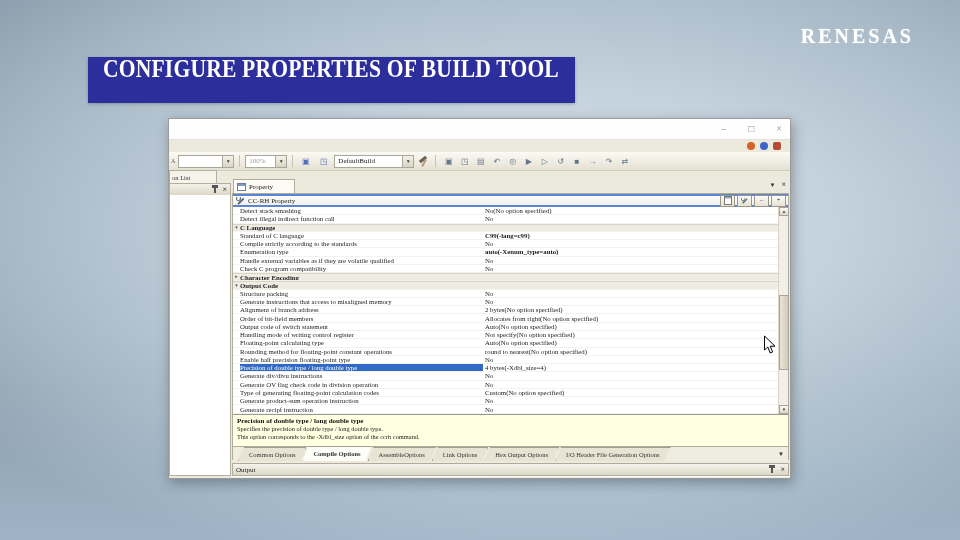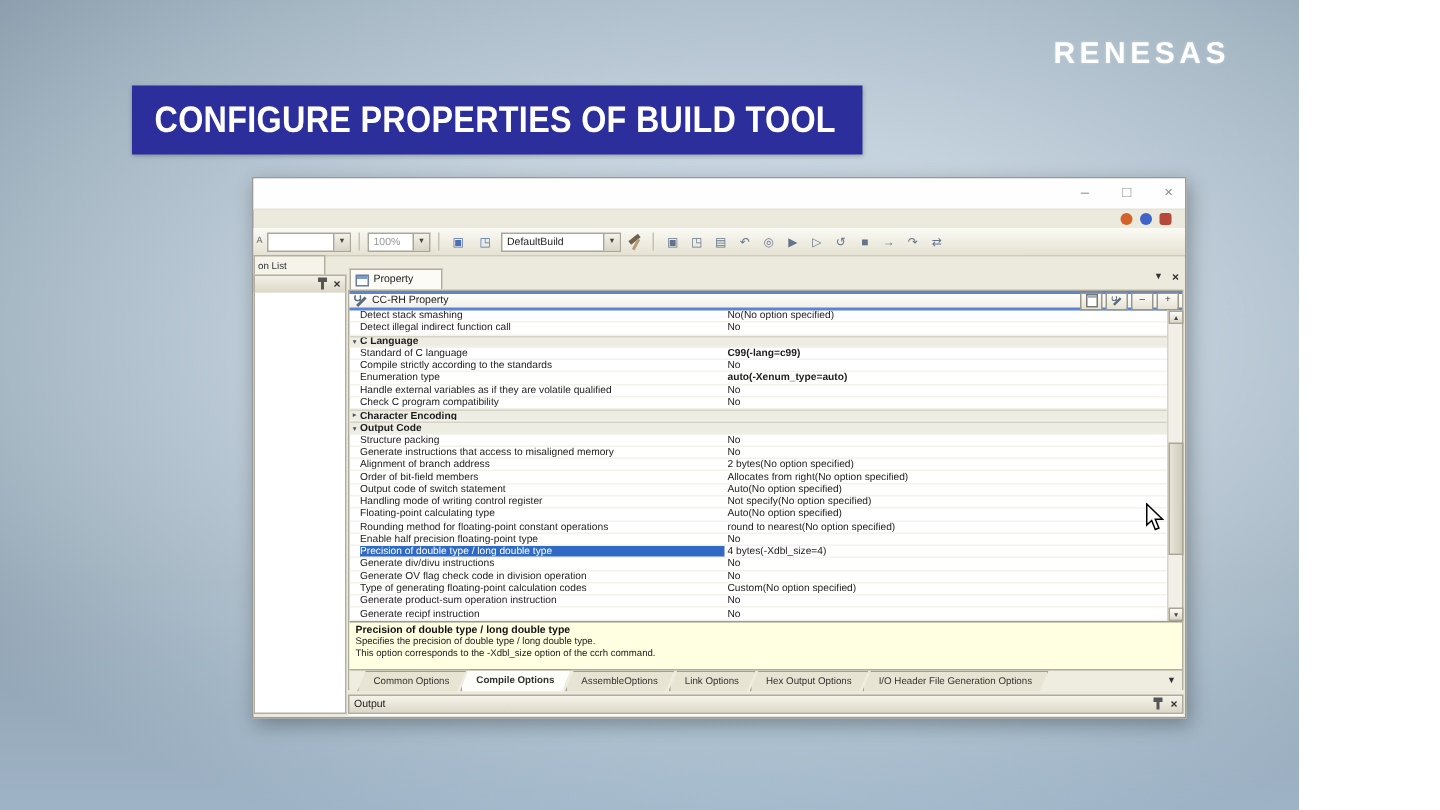--- a/index.html
+++ b/index.html
@@ -1,26 +1,26 @@
 <!DOCTYPE html>
 <html><head>
 <meta charset="utf-8">
 <style>
   html,body{margin:0;padding:0;width:960px;height:540px;overflow:hidden;
     font-family:"Liberation Sans", sans-serif;}
-  .slide{position:relative;width:866px;height:540px;
+  .slide{position:relative;width:960px;height:540px;
     background:
       linear-gradient(to bottom, rgba(255,255,255,0) 72%, rgba(186,214,236,.38) 100%),
-      radial-gradient(ellipse 75% 65% at 57% 42%, #d9e2ea 0%, #c4d2dd 40%, #a8b9c6 75%, #8d9eae 100%);}
+      radial-gradient(ellipse 75% 65% at 57% 42%, #d9e2ea 0%, #c4d2dd 40%, #a8b9c6 75%, #8d9eae 100%); font-family: Liberation Serif, serif;}
 
   
   .logo{position:absolute;right:46px;top:25px;color:#fff;font-size:20px;font-weight:bold;
     letter-spacing:3px;text-shadow:0 0 2px rgba(255,255,255,.35);}
   .banner{position:absolute;left:88px;top:57px;width:487px;height:46px;background:#2c2e9b;
-    display:flex;align-items:center;box-sizing:border-box;padding-left:15px;
+    display:flex;box-sizing:border-box;padding-left:15px;
     box-shadow:0 1px 3px rgba(0,0,0,.25);}
   .banner span{color:#fff;font-weight:bold;font-size:22px;letter-spacing:.2px;
     transform:scale(.98,1.12);transform-origin:left center;white-space:nowrap;}
 
   
   .window{position:absolute;left:168px;top:118px;width:623px;height:361px;background:#eceadd;
     border:1px solid #9a9a9a;box-sizing:border-box;box-shadow:2px 4px 12px rgba(0,0,0,.30);}
   .titlebar{position:relative;height:20px;background:#fefefe;border-bottom:1px solid #e4e2da;}
   .wcontrols{position:absolute;right:8px;top:0;height:20px;display:flex;align-items:center;gap:22px;
     color:#8e8e8e;font-size:10px;}

